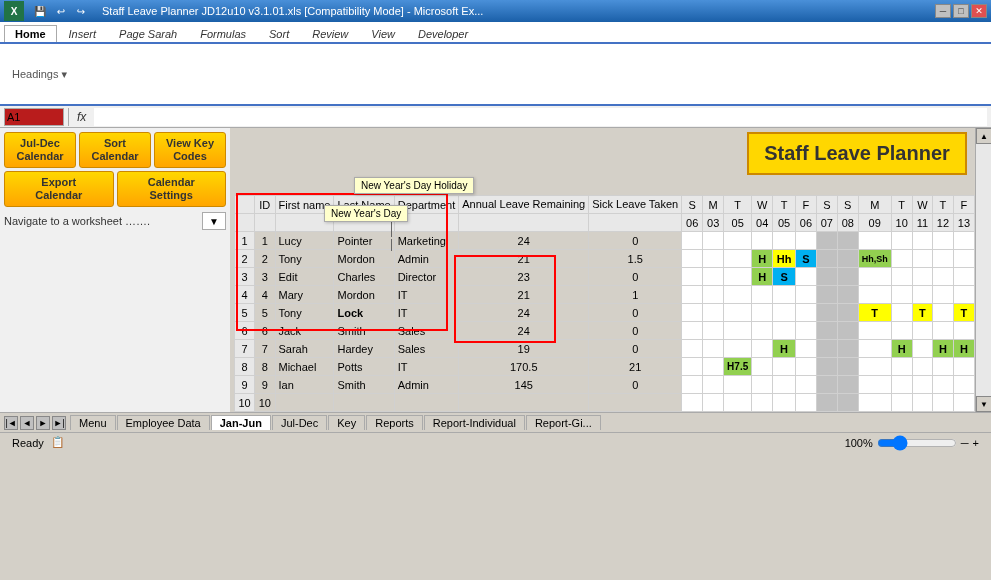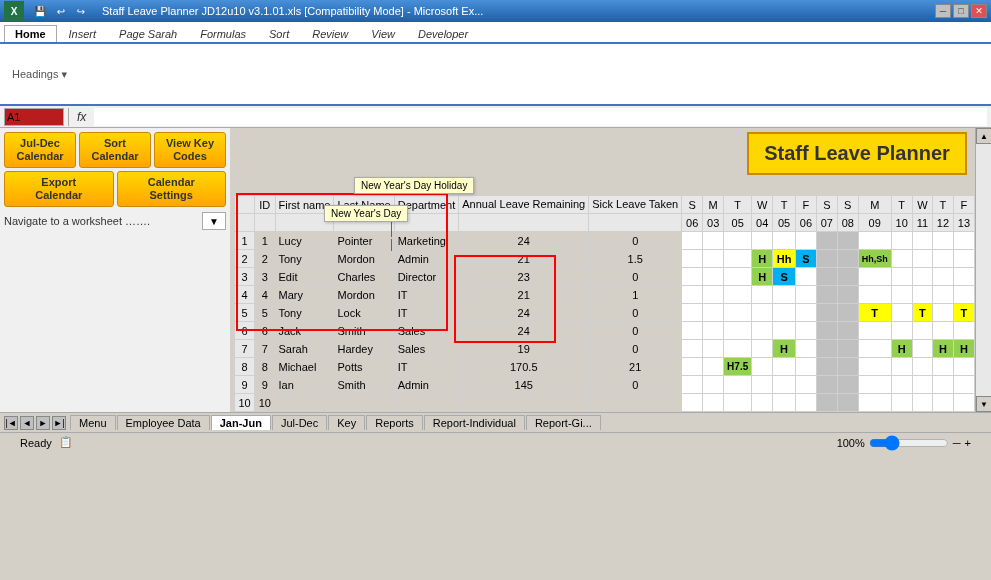--- a/index.html
+++ b/index.html
@@ -214,21 +214,21 @@
       white-space: nowrap;
       box-shadow: 1px 1px 3px rgba(0,0,0,0.2);
     }
 
     
     .status-bar {
       height: 20px;
       background: #d4d0c8;
       border-top: 1px solid #aaa;
       display: flex;
-      padding: 0 20px;
+      padding: 0 12px;
       font-size: 11px;
       gap: 8px;
       justify-content: space-between;
     }
     .status-left { display: flex; gap: 8px; align-items: center; }
     .status-right { display: flex; gap: 4px; align-items: center; }
 
     
     .sheet-tabs-bar {
       height: 20px;
@@ -525,21 +525,21 @@
                   <td class="cell-empty" style="text-align: center;"></td>
                   <td class="cell-empty" style="text-align: center;"></td>
                   <td class="cell-empty" style="text-align: center;"></td>
                   <td class="cell-empty" style="text-align: center;"></td>
                   <td class="cell-empty" style="text-align: center;"></td>
                 </tr>
                 <tr>
                   <td class="row-header">5</td>
                   <td style="text-align: center;">5</td>
                   <td style="text-align: left;">Tony</td>
-                  <td style="text-align: left;">Lock</td>
+                  <td style="text-align: left; font-weight: bold;">Lock</td>
                   <td style="text-align: left;">IT</td>
                   <td style="text-align: center;">24</td>
                   <td style="text-align: center;">0</td>
                   <td class="cell-empty" style="text-align: center;"></td>
                   <td class="cell-empty" style="text-align: center;"></td>
                   <td class="cell-empty" style="text-align: center;"></td>
                   <td class="cell-empty" style="text-align: center;"></td>
                   <td class="cell-empty" style="text-align: center;"></td>
                   <td class="cell-empty" style="text-align: center;"></td>
                   <td class="cell-weekend" style="text-align: center;"></td>

